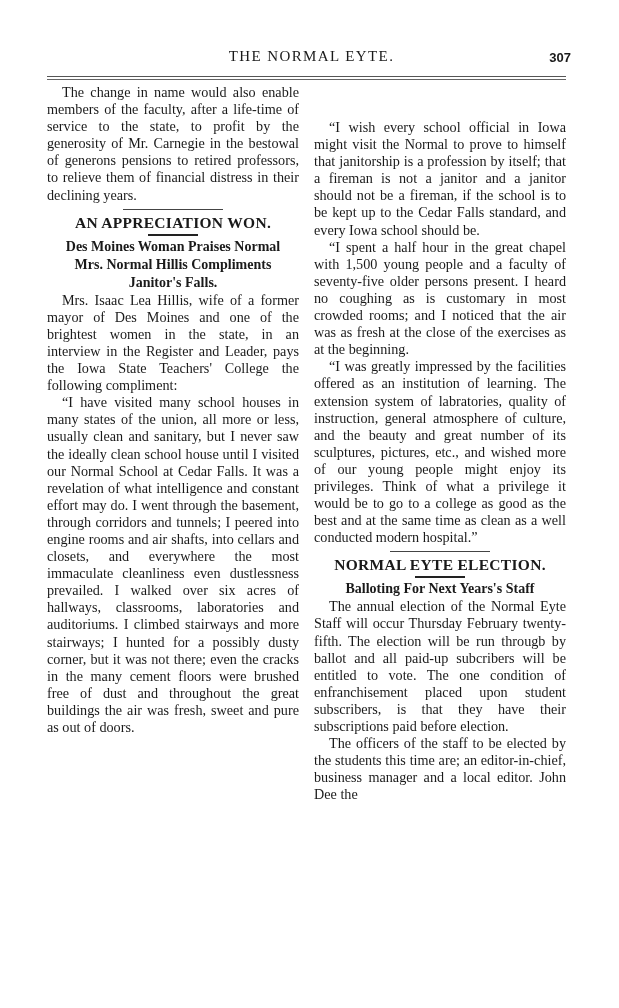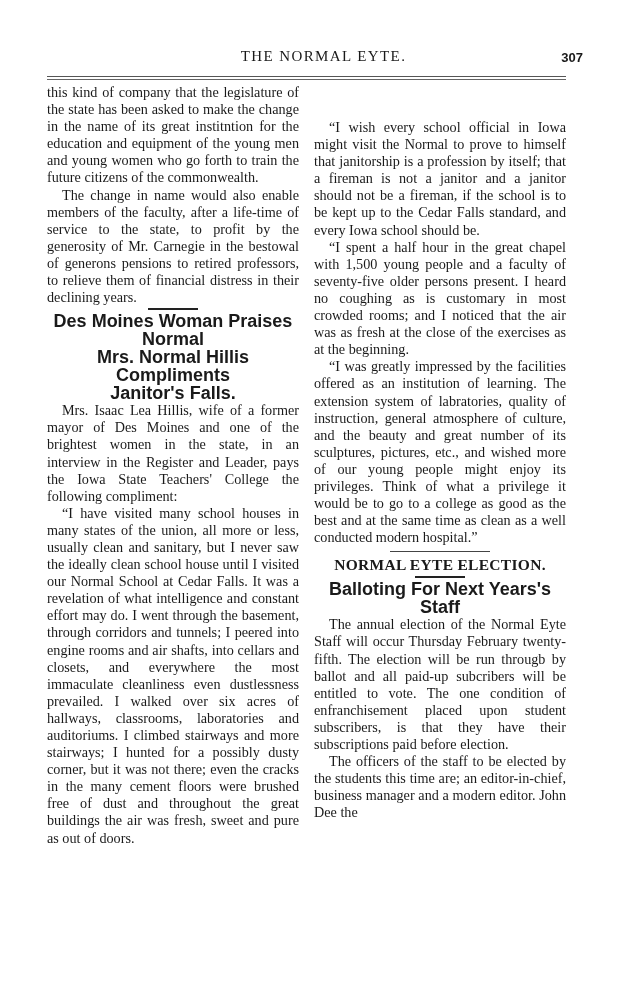--- a/index.html
+++ b/index.html
@@ -1,61 +1,61 @@
 <!DOCTYPE html>
 <html><head>
 <meta charset="utf-8">
 <style>
   html, body { margin: 0; padding: 0; background: #fff; }
   body { width: 619px; height: 1008px; position: relative; overflow: hidden;
          font-family: "Liberation Serif", "DejaVu Serif", serif; color: #1a1a1a; }
-  .page-header { position: absolute; top: 48px; left: 64px; width: 519px; height: 22px; }
+  .page-header { position: absolute; top: 48px; left: 52px; width: 519px; height: 22px; }
   .running-title { position: absolute; left: 0; right: 0; top: 0; text-align: center;
                    font-size: 15px; letter-spacing: 1.4px; }
   .page-number { position: absolute; right: 0; top: 2px; font-family: "Liberation Sans", sans-serif;
                  font-size: 13px; font-weight: bold; }
   .header-rule { position: absolute; top: 76px; left: 47px; width: 519px; height: 4px;
                  border-top: 1.5px solid #555; border-bottom: 1px solid #666; box-sizing: border-box; }
   .column { position: absolute; top: 84px; font-size: 14.2px; line-height: 17.1px; text-align: justify; }
   .col-left { left: 47px; width: 252px; }
   .col-right { left: 314px; width: 252px; margin-top: 35px; }
   p { margin: 0; text-indent: 15px; }
   p.cont { text-indent: 0; }
   .section-title { text-align: center; font-weight: bold; font-size: 15.5px; letter-spacing: 0.3px;
                    margin: 5px 0 0 0; padding-top: 4px; position: relative; line-height: 19px; }
   .section-title::before { content: ""; position: absolute; top: 0; left: 50%; transform: translateX(-50%);
                            width: 100px; border-top: 1px solid #444; }
   .sub-rule { width: 50px; margin: 2px auto 2px auto; border-top: 2px solid #222; }
-  .sub-head { text-align: center; font-weight: bold; font-size: 18px; line-height: 18px;
-              font-family: Liberation Sans, sans-serif; }
+  .sub-head { text-align: center; font-weight: bold; font-size: 14px; line-height: 18px;
+              font-family: Liberation Serif, serif; }
 </style>
 </head>
 <body>
 
 <div class="page-header">
   <div class="running-title">THE NORMAL EYTE.</div>
   <div class="page-number">307</div>
 </div>
 <div class="header-rule"></div>
 
 <div class="column col-left">
-  <p class="cont">this kind of company that the legislature of the state has been asked to make the change in the name of its great institntion for the education and equipment of the young men and young women who go forth to train the future citizens of the commonwealth.</p>
   <p>The change in name would also enable members of the faculty, after a life-time of service to the state, to profit by the generosity of Mr. Carnegie in the bestowal of generons pensions to retired professors, to relieve them of financial distress in their declining years.</p>
 
+  <div class="section-title">AN APPRECIATION WON.</div>
   <div class="sub-rule"></div>
   <div class="sub-head">Des Moines Woman Praises Normal</div>
   <div class="sub-head">Mrs. Normal Hillis Compliments</div>
   <div class="sub-head">Janitor's Falls.</div>
   <p>Mrs. Isaac Lea Hillis, wife of a former mayor of Des Moines and one of the brightest women in the state, in an interview in the Register and Leader, pays the Iowa State Teachers' College the following compliment:</p>
   <p>“I have visited many school houses in many states of the union, all more or less, usually clean and sanitary, but I never saw the ideally clean school house until I visited our Normal School at Cedar Falls. It was a revelation of what intelligence and constant effort may do. I went through the basement, through corridors and tunnels; I peered into engine rooms and air shafts, into cellars and closets, and everywhere the most immaculate cleanliness even dustlessness prevailed. I walked over six acres of hallways, classrooms, laboratories and auditoriums. I climbed stairways and more stairways; I hunted for a possibly dusty corner, but it was not there; even the cracks in the many cement floors were brushed free of dust and throughout the great buildings the air was fresh, sweet and pure as out of doors.</p>
 </div>
 
 <div class="column col-right">
   <p>“I wish every school official in Iowa might visit the Normal to prove to himself that janitorship is a profession by itself; that a fireman is not a janitor and a janitor should not be a fireman, if the school is to be kept up to the Cedar Falls standard, and every Iowa school should be.</p>
   <p>“I spent a half hour in the great chapel with 1,500 young people and a faculty of seventy-five older persons present. I heard no coughing as is customary in most crowded rooms; and I noticed that the air was as fresh at the close of the exercises as at the beginning.</p>
   <p>“I was greatly impressed by the facilities offered as an institution of learning. The extension system of labratories, quality of instruction, general atmosphere of culture, and the beauty and great number of its sculptures, pictures, etc., and wished more of our young people might enjoy its privileges. Think of what a privilege it would be to go to a college as good as the best and at the same time as clean as a well conducted modern hospital.”</p>
 
   <div class="section-title">NORMAL EYTE ELECTION.</div>
   <div class="sub-rule"></div>
   <div class="sub-head">Balloting For Next Years's Staff</div>
   <p>The annual election of the Normal Eyte Staff will occur Thursday February twenty-fifth. The election will be run througb by ballot and all paid-up subcribers will be entitled to vote. The one condition of enfranchisement placed upon student subscribers, is that they have their subscriptions paid before election.</p>
-  <p>The officers of the staff to be elected by the students this time are; an editor-in-chief, business manager and a modern editor. John Dee the</p>
+  <p>The officers of the staff to be elected by the students this time are; an editor-in-chief, business manager and a local editor. John Dee the</p>
 </div>
 
 </body></html>

